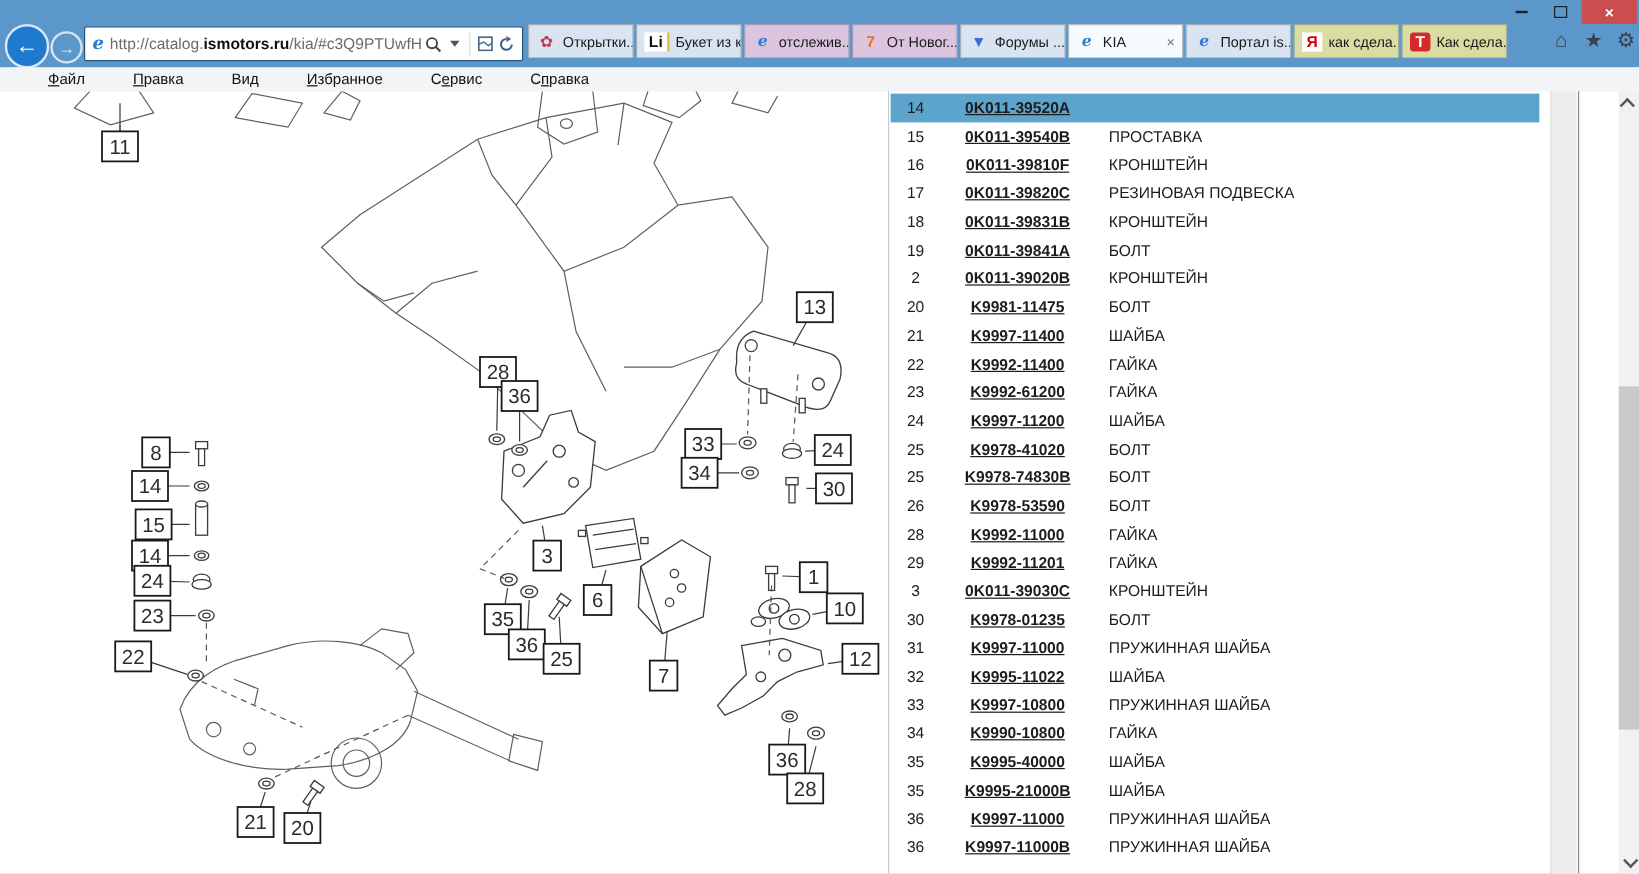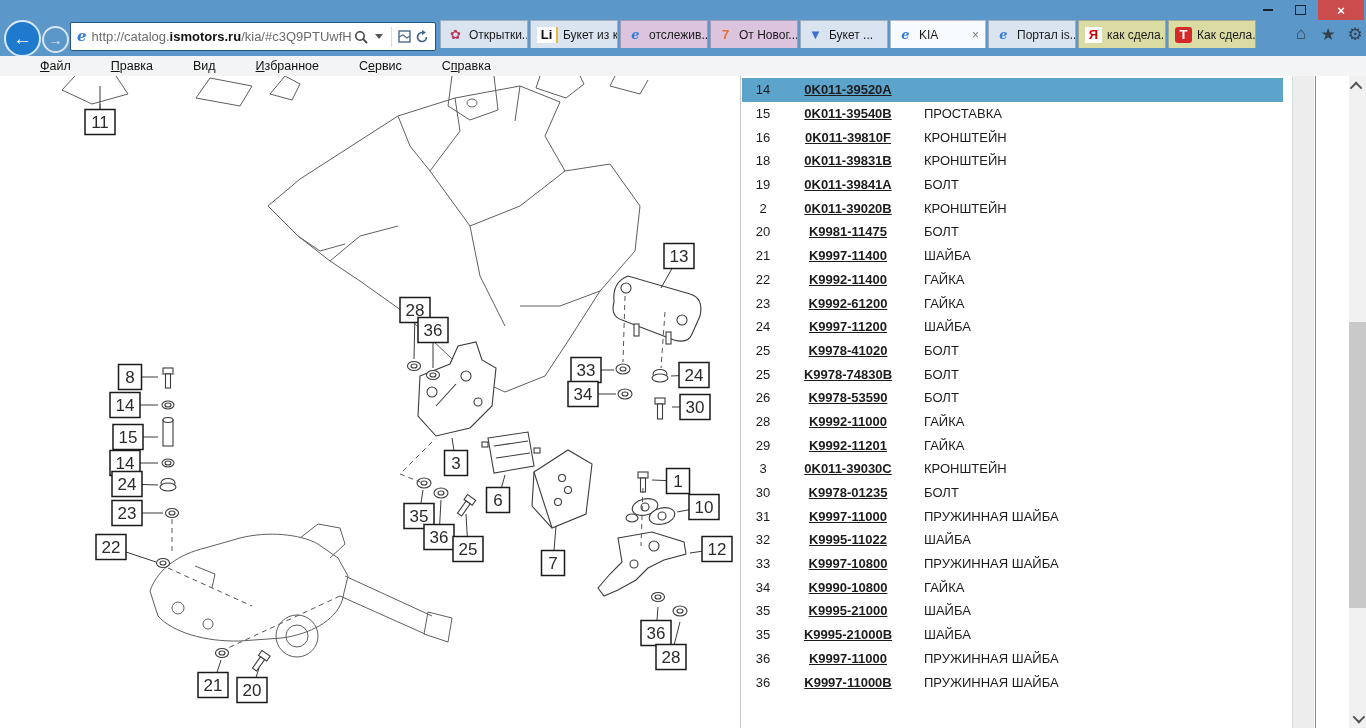--- a/index.html
+++ b/index.html
@@ -146,21 +146,21 @@
         <div class="tab tab-purple">
           <span class="fav ie-e">e</span>
           <span>отслежив...</span>
         </div>
         <div class="tab tab-purple">
           <span class="fav ico-seven">7</span>
           <span>От Новог...</span>
         </div>
         <div class="tab tab-blue">
           <span class="fav ico-forum">▼</span>
-          <span>Букет ...</span>
+          <span>Форумы ...</span>
         </div>
         <div class="tab tab-active">
           <span class="fav ie-e">e</span>
           <span>KIA</span>
           <span class="tab-close">×</span>
         </div>
         <div class="tab tab-blue">
           <span class="fav ie-e">e</span>
           <span>Портал is...</span>
         </div>
@@ -497,20 +497,25 @@
           <span class="c-num">15</span>
           <span class="c-part">0K011-39540B</span>
           <span class="c-name">ПРОСТАВКА</span>
         </div>
         <div class="t-row">
           <span class="c-num">16</span>
           <span class="c-part">0K011-39810F</span>
           <span class="c-name">КРОНШТЕЙН</span>
         </div>
         <div class="t-row">
+          <span class="c-num">17</span>
+          <span class="c-part">0K011-39820C</span>
+          <span class="c-name">РЕЗИНОВАЯ ПОДВЕСКА</span>
+        </div>
+        <div class="t-row">
           <span class="c-num">18</span>
           <span class="c-part">0K011-39831B</span>
           <span class="c-name">КРОНШТЕЙН</span>
         </div>
         <div class="t-row">
           <span class="c-num">19</span>
           <span class="c-part">0K011-39841A</span>
           <span class="c-name">БОЛТ</span>
         </div>
         <div class="t-row">
@@ -593,21 +598,21 @@
           <span class="c-part">K9997-10800</span>
           <span class="c-name">ПРУЖИННАЯ ШАЙБА</span>
         </div>
         <div class="t-row">
           <span class="c-num">34</span>
           <span class="c-part">K9990-10800</span>
           <span class="c-name">ГАЙКА</span>
         </div>
         <div class="t-row">
           <span class="c-num">35</span>
-          <span class="c-part">K9995-21000</span>
+          <span class="c-part">K9995-40000</span>
           <span class="c-name">ШАЙБА</span>
         </div>
         <div class="t-row">
           <span class="c-num">35</span>
           <span class="c-part">K9995-21000B</span>
           <span class="c-name">ШАЙБА</span>
         </div>
         <div class="t-row">
           <span class="c-num">36</span>
           <span class="c-part">K9997-11000</span>

